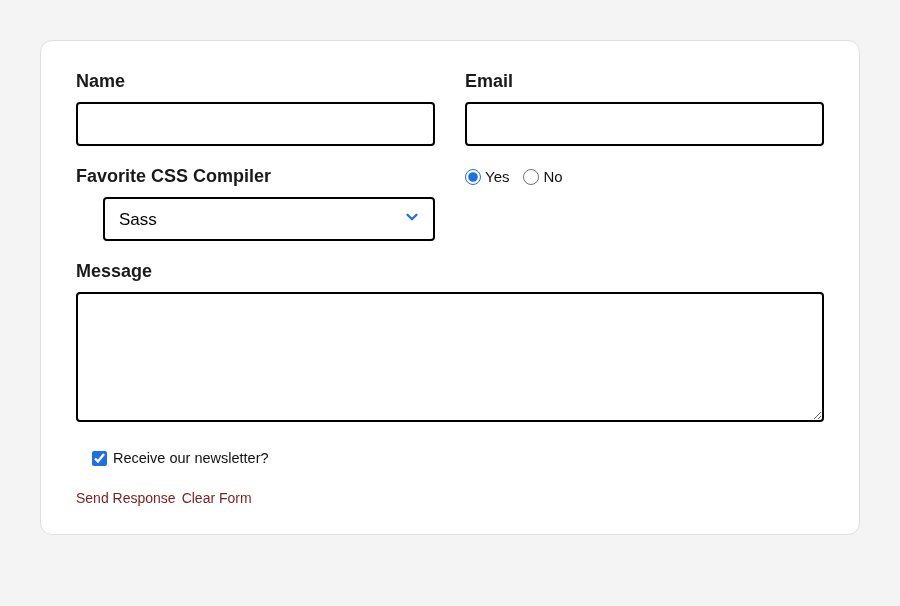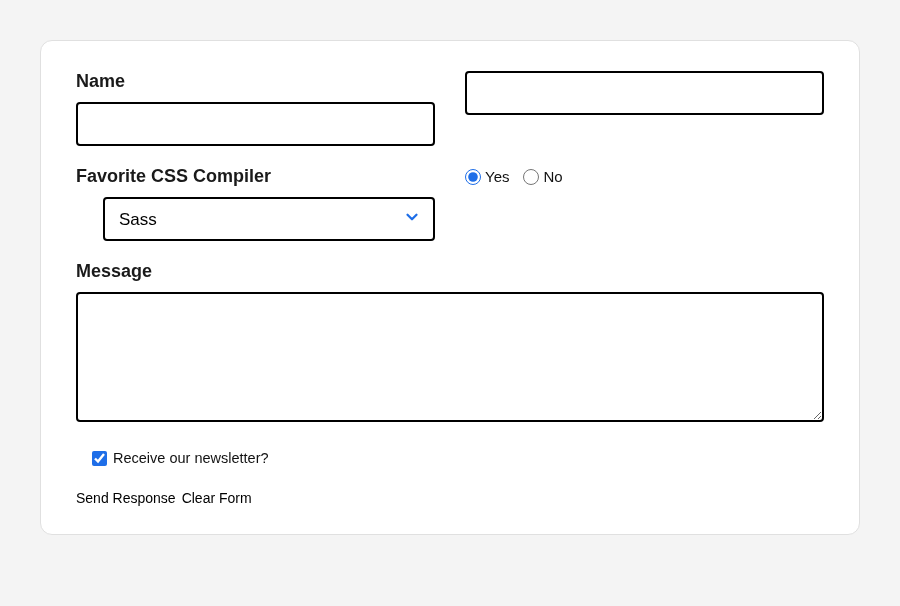--- a/index.html
+++ b/index.html
@@ -120,36 +120,37 @@
       display: flex;
       gap: 6px;
       font-size: 14px;
       color: #111;
     }
     .link-btn {
       background: none;
       border: none;
       font-family: inherit;
       font-size: 14px;
-      color: #000000;
+      color: #7f1d1d;
       cursor: pointer;
       padding: 0;
     }
   </style>
 </head>
 <body>
 
 <div class="form-card">
 
   <div class="row">
     <div class="col">
       <label class="field-label">Name</label>
       <input type="text" class="text-input" value="" style="">
     </div>
     <div class="col">
+      <label class="field-label">Email</label>
       <input type="text" class="text-input" value="" style="">
     </div>
   </div>
 
   <div class="row">
     <div class="col">
       <label class="field-label">Favorite CSS Compiler</label>
       <div class="select-wrap">
         <select class="select-input">
           <option>Sass</option>

